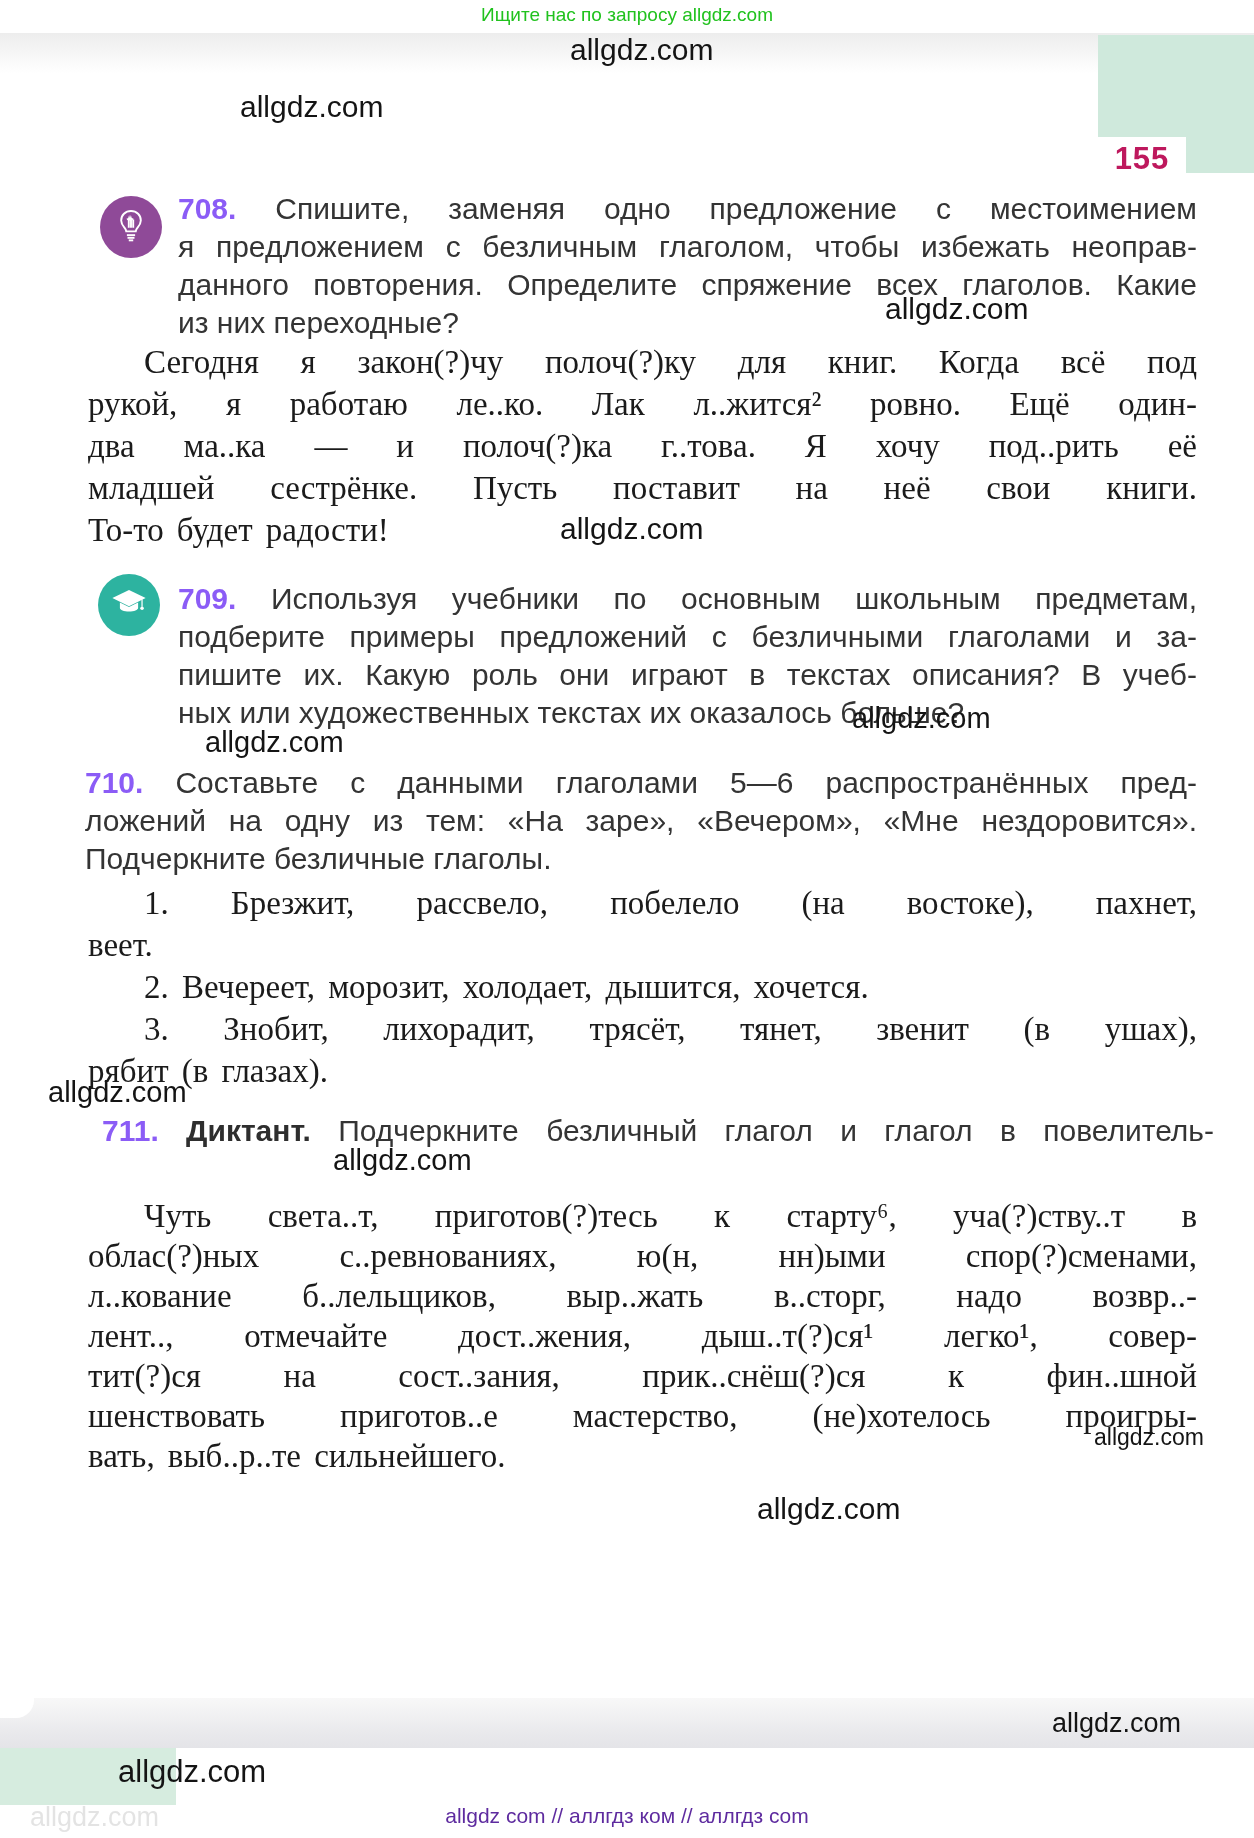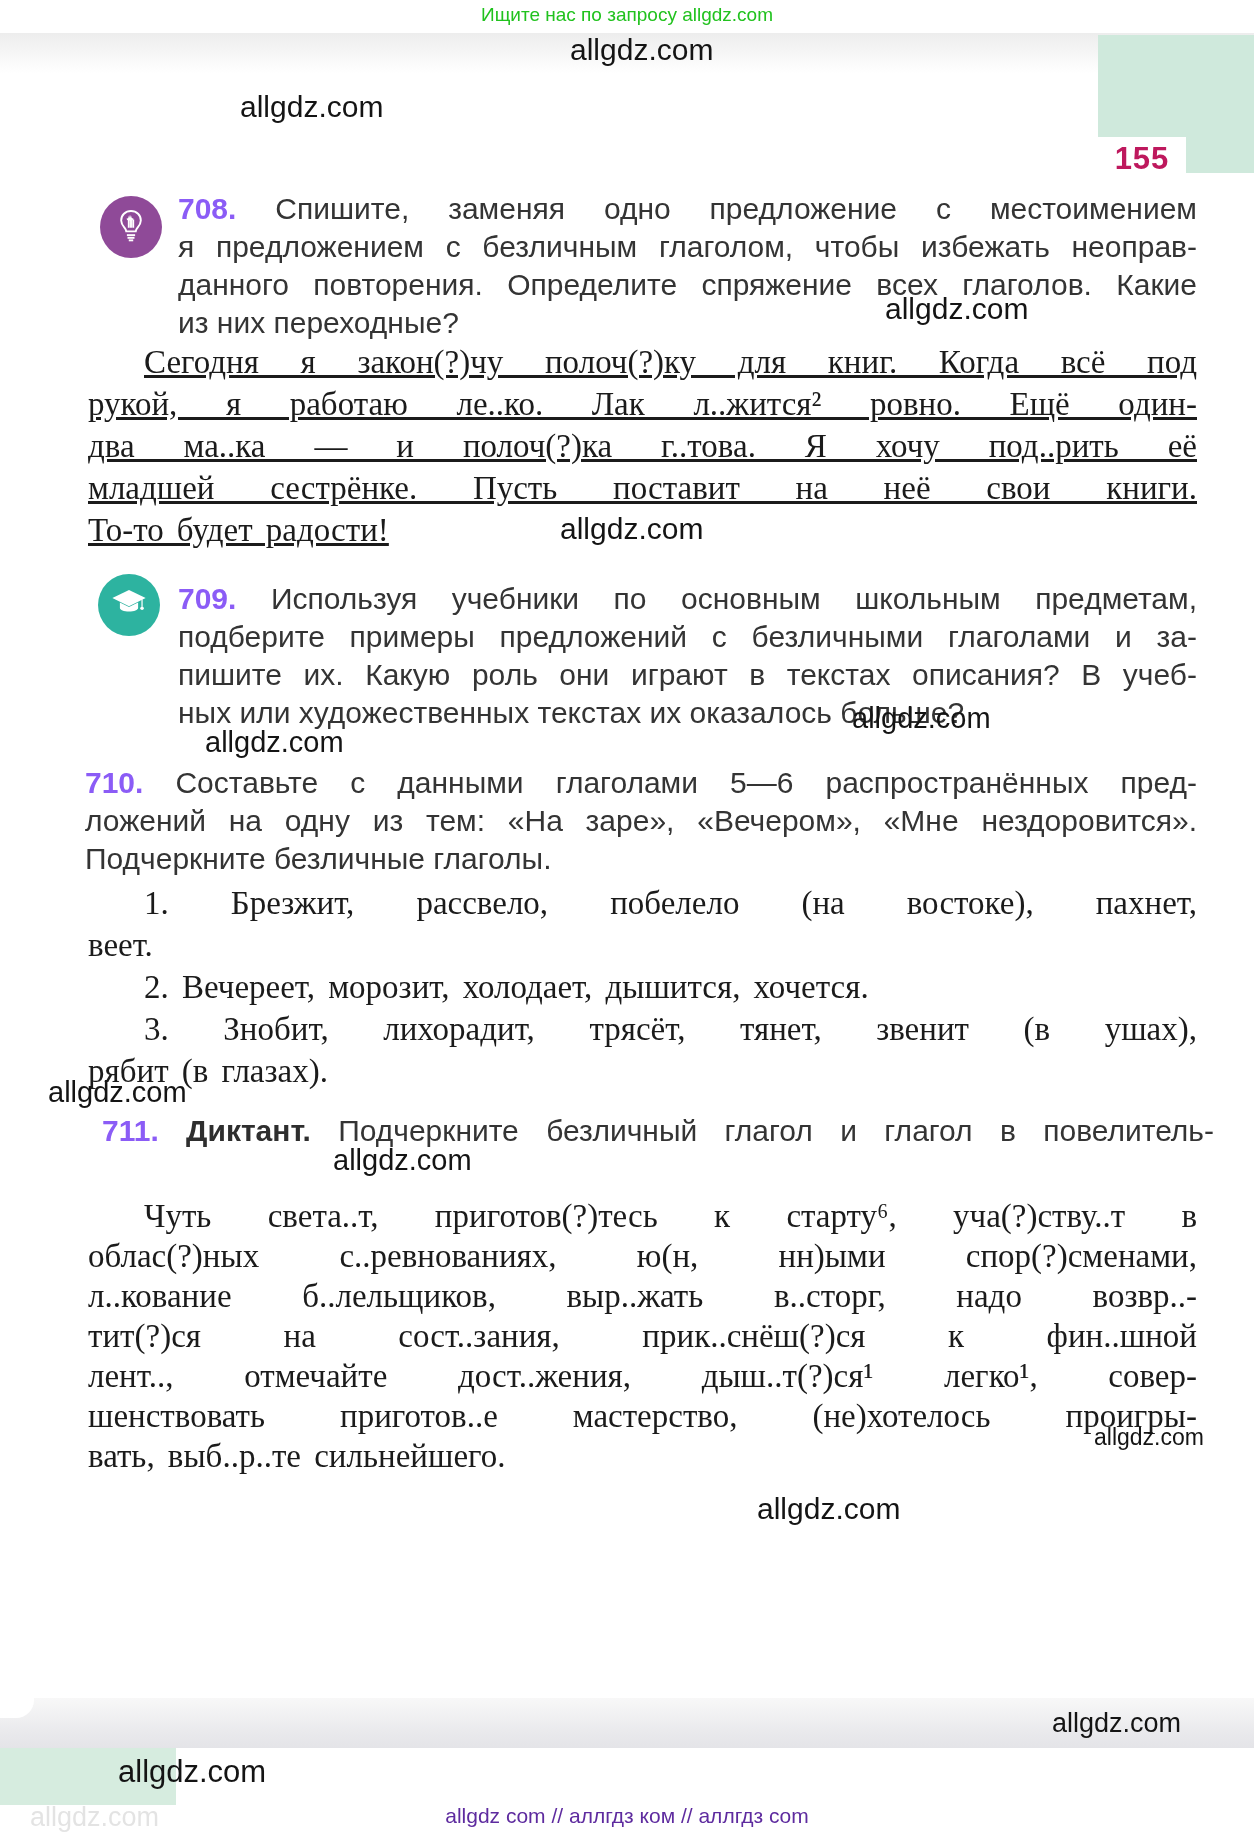--- a/index.html
+++ b/index.html
@@ -57,21 +57,21 @@
   </span>
 </div>
 <div class="abs sans instr" style="left:178px;top:190px;width:1019px;">
   <div class="j"><span class="num">708.</span> <span>Спишите, заменяя одно предложение с местоимением</span></div>
   <div class="j">я предложением с безличным глаголом, чтобы избежать неоправ-</div>
   <div class="j">данного повторения. Определите спряжение всех глаголов. Какие</div>
   <div class="l">из них переходные?</div>
 </div>
 <div class="abs wm" style="left:885px;top:292px;font-size:30px;">allgdz.com</div>
 
-<div class="abs serif bodytxt" style="left:88px;top:341px;width:1109px;text-decoration:underline;">
+<div class="abs serif bodytxt" style="left:88px;top:341px;width:1109px;">
   <div class="j indent">Сегодня я закон(?)чу полоч(?)ку для книг. Когда всё под</div>
   <div class="j">рукой, я работаю ле..ко. Лак л..жится² ровно. Ещё один-</div>
   <div class="j">два ма..ка — и полоч(?)ка г..това. Я хочу под..рить её</div>
   <div class="j">младшей сестрёнке. Пусть поставит на неё свои книги.</div>
   <div class="l">То-то будет радости!</div>
 </div>
 <div class="abs wm" style="left:560px;top:512px;font-size:30px;">allgdz.com</div>
 
 <div class="abs circle c-teal" style="left:98px;top:574px;">
   <span>
@@ -108,22 +108,22 @@
 
 <div class="abs sans instr" style="left:102px;top:1112px;width:1112px;">
   <div class="j"><span class="num">711.</span> <span class="boldlbl">Диктант.</span> <span>Подчеркните безличный глагол и глагол в повелитель-</span></div>
 </div>
 <div class="abs wm" style="left:333px;top:1144px;font-size:29px;">allgdz.com</div>
 
 <div class="abs serif bodytxt lh40" style="left:88px;top:1196px;width:1109px;">
   <div class="j indent">Чуть света..т, приготов(?)тесь к старту⁶, уча(?)ству..т в</div>
   <div class="j">облас(?)ных с..ревнованиях, ю(н, нн)ыми спор(?)сменами,</div>
   <div class="j">л..кование б..лельщиков, выр..жать в..сторг, надо возвр..-</div>
+  <div class="j">лент.., отмечайте дост..жения, дыш..т(?)ся¹ легко¹, совер-</div>
   <div class="j">тит(?)ся на сост..зания, прик..снёш(?)ся к фин..шной</div>
-  <div class="j">лент.., отмечайте дост..жения, дыш..т(?)ся¹ легко¹, совер-</div>
   <div class="j">шенствовать приготов..е мастерство, (не)хотелось проигры-</div>
   <div class="l">вать, выб..р..те сильнейшего.</div>
 </div>
 <div class="abs wm" style="left:1094px;top:1424px;font-size:23px;">allgdz.com</div>
 <div class="abs wm" style="left:757px;top:1492px;font-size:30px;">allgdz.com</div>
 
 <div class="abs band"></div>
 <div class="abs bandnotch"></div>
 <div class="abs wm" style="left:1052px;top:1708px;font-size:27px;">allgdz.com</div>
 <div class="abs greenbox2"></div>

